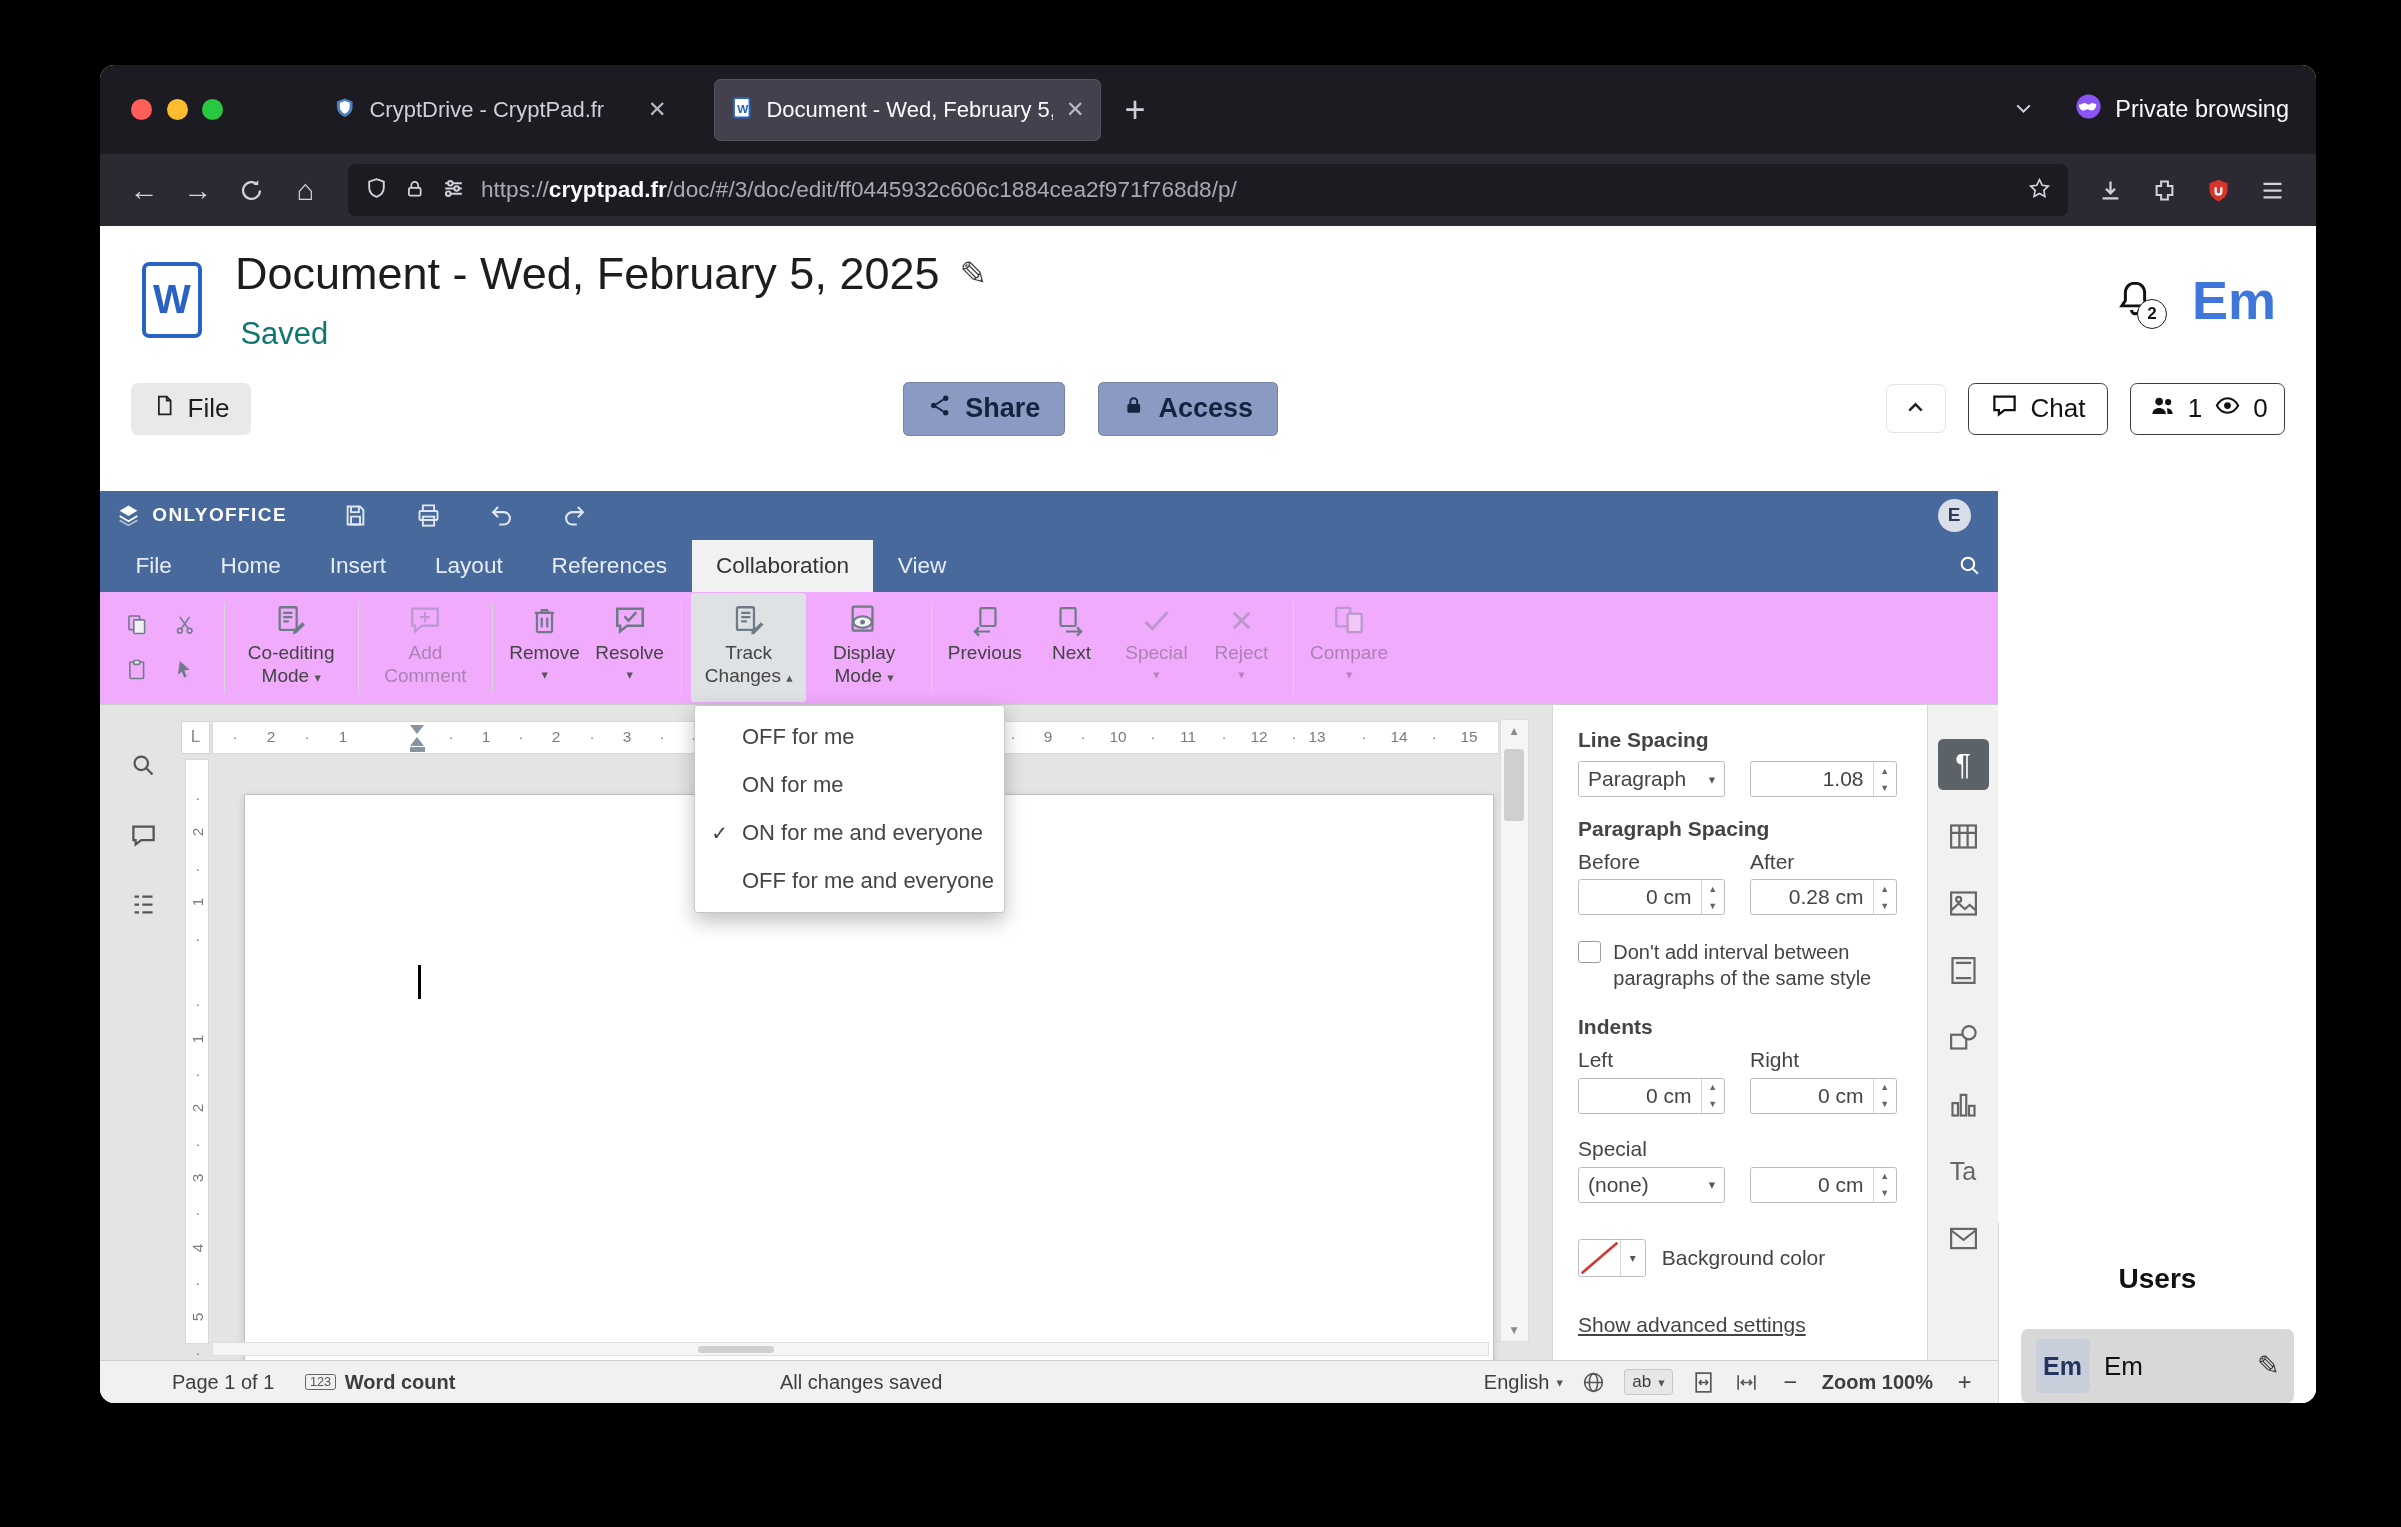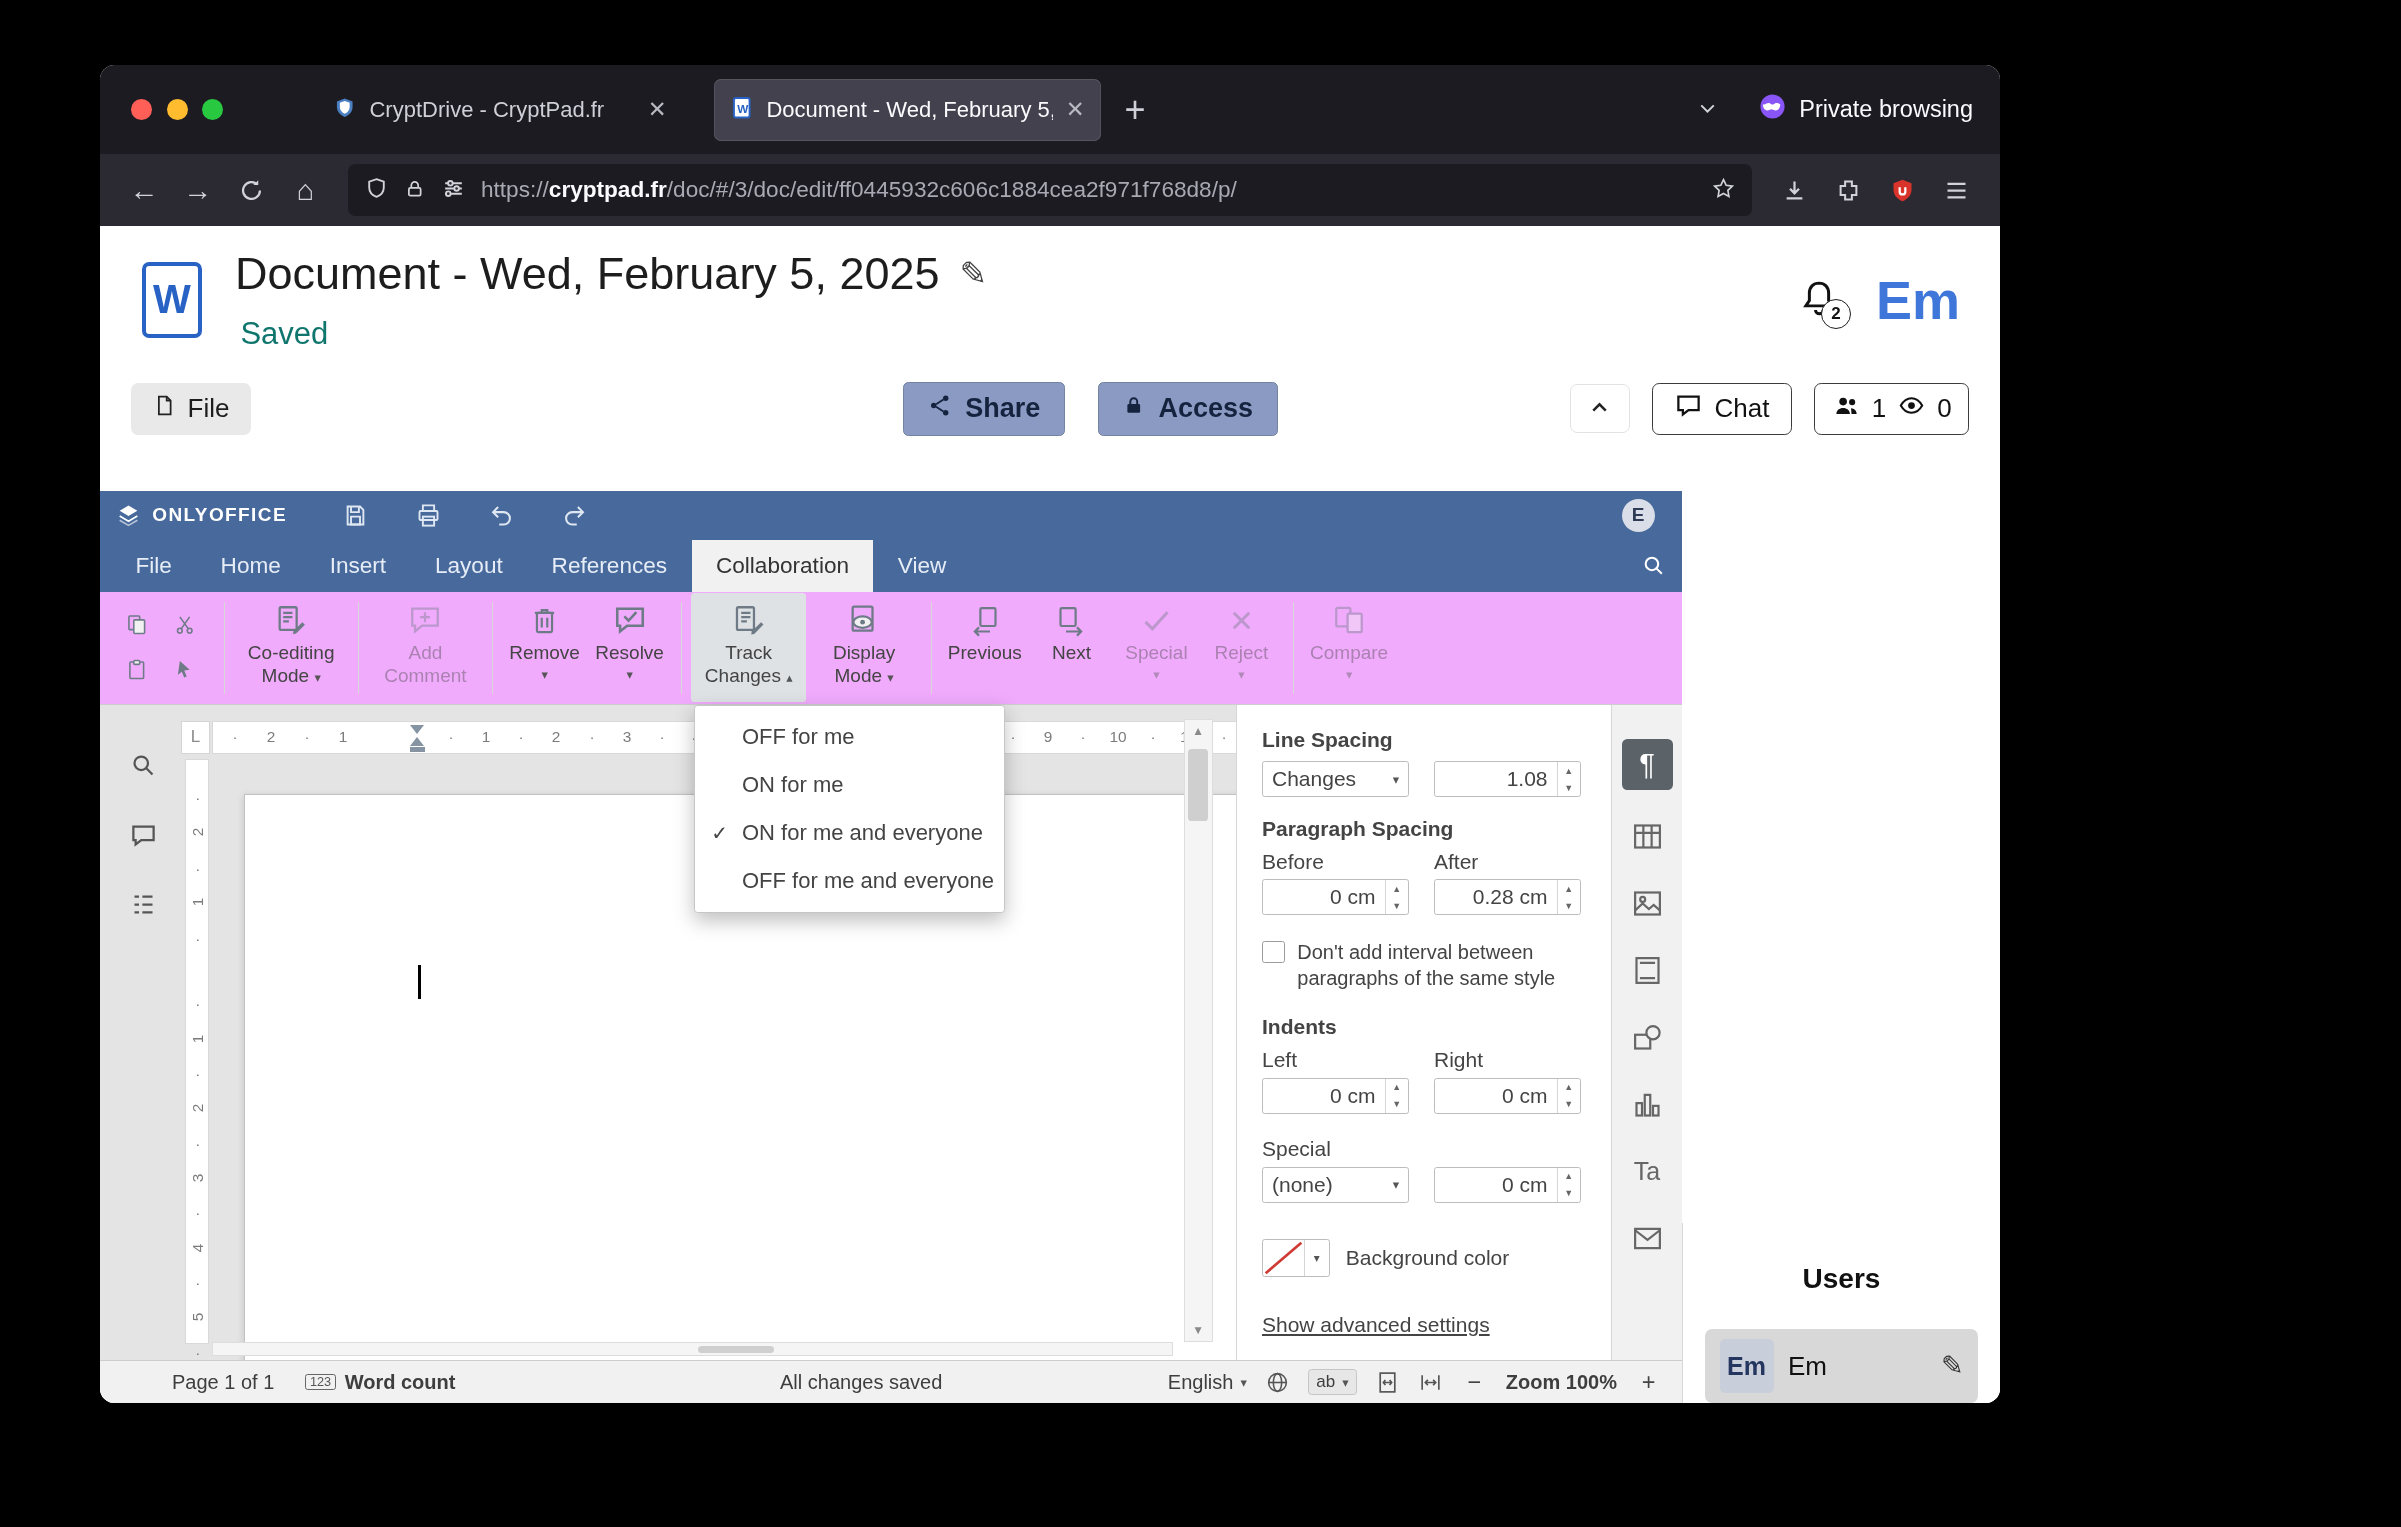--- a/index.html
+++ b/index.html
@@ -1,17 +1,17 @@
 <!DOCTYPE html>
 <html style="font-size:14.5px"><head>
 <meta charset="utf-8">
 <style>
 *{margin:0;padding:0;box-sizing:border-box;}
 html,body{width:2401px;height:1527px;background:#000;font-family:"Liberation Sans","DejaVu Sans",sans-serif;overflow:hidden;}
-.window{position:absolute;left:100px;top:65px;width:1900px;height:1338px;border-radius:14.5px;overflow:hidden;background:#fff;display:flex;flex-direction:column;}
+.window{position:absolute;left:100px;top:65px;width:2216px;height:1338px;border-radius:14.5px;overflow:hidden;background:#fff;display:flex;flex-direction:column;}
 
 
 .tabbar{height:89px;background:#1c1b22;display:flex;align-items:center;flex:none;padding:0 27px 0 31px;}
 .traffic{display:flex;gap:14.5px;margin-right:94px;}
 .dot{width:21px;height:21px;border-radius:50%;}
 .dot.red{background:#ff5f57}.dot.yellow{background:#febc2e}.dot.green{background:#28c840}
 .tab{width:366px;height:62px;border-radius:7.2px;display:flex;align-items:center;gap:12.7px;padding:0 16.3px;color:#cfcfd8;}
 .tab.active{background:#42414d;color:#fbfbfe;width:387px;margin-left:31px;box-shadow:0 0 0 0.9px #56555f inset;}
 .tab-title{flex:1;font-size:22px;white-space:nowrap;overflow:hidden;}
 .tab-close{font-size:22.6px;color:#b9b9c2;}
@@ -612,21 +612,21 @@
             </div>
             <div class="h-scroll">
               <div class="h-thumb"></div>
             </div>
           </div>
 
           <div class="settings-panel">
             <div class="p-label bold">Line Spacing</div>
             <div class="grid2 mt10">
               <div class="sel">
-                  <span>Changes</span>
+                  <span>Paragraph</span>
                   <span class="chev">▾</span>
                 </div>
               <div class="spin">
                   <span class="spin-val">1.08</span>
                   <span class="spin-btns">
                     <span>▲</span>
                     <span>▼</span>
                   </span>
                 </div>
             </div>

